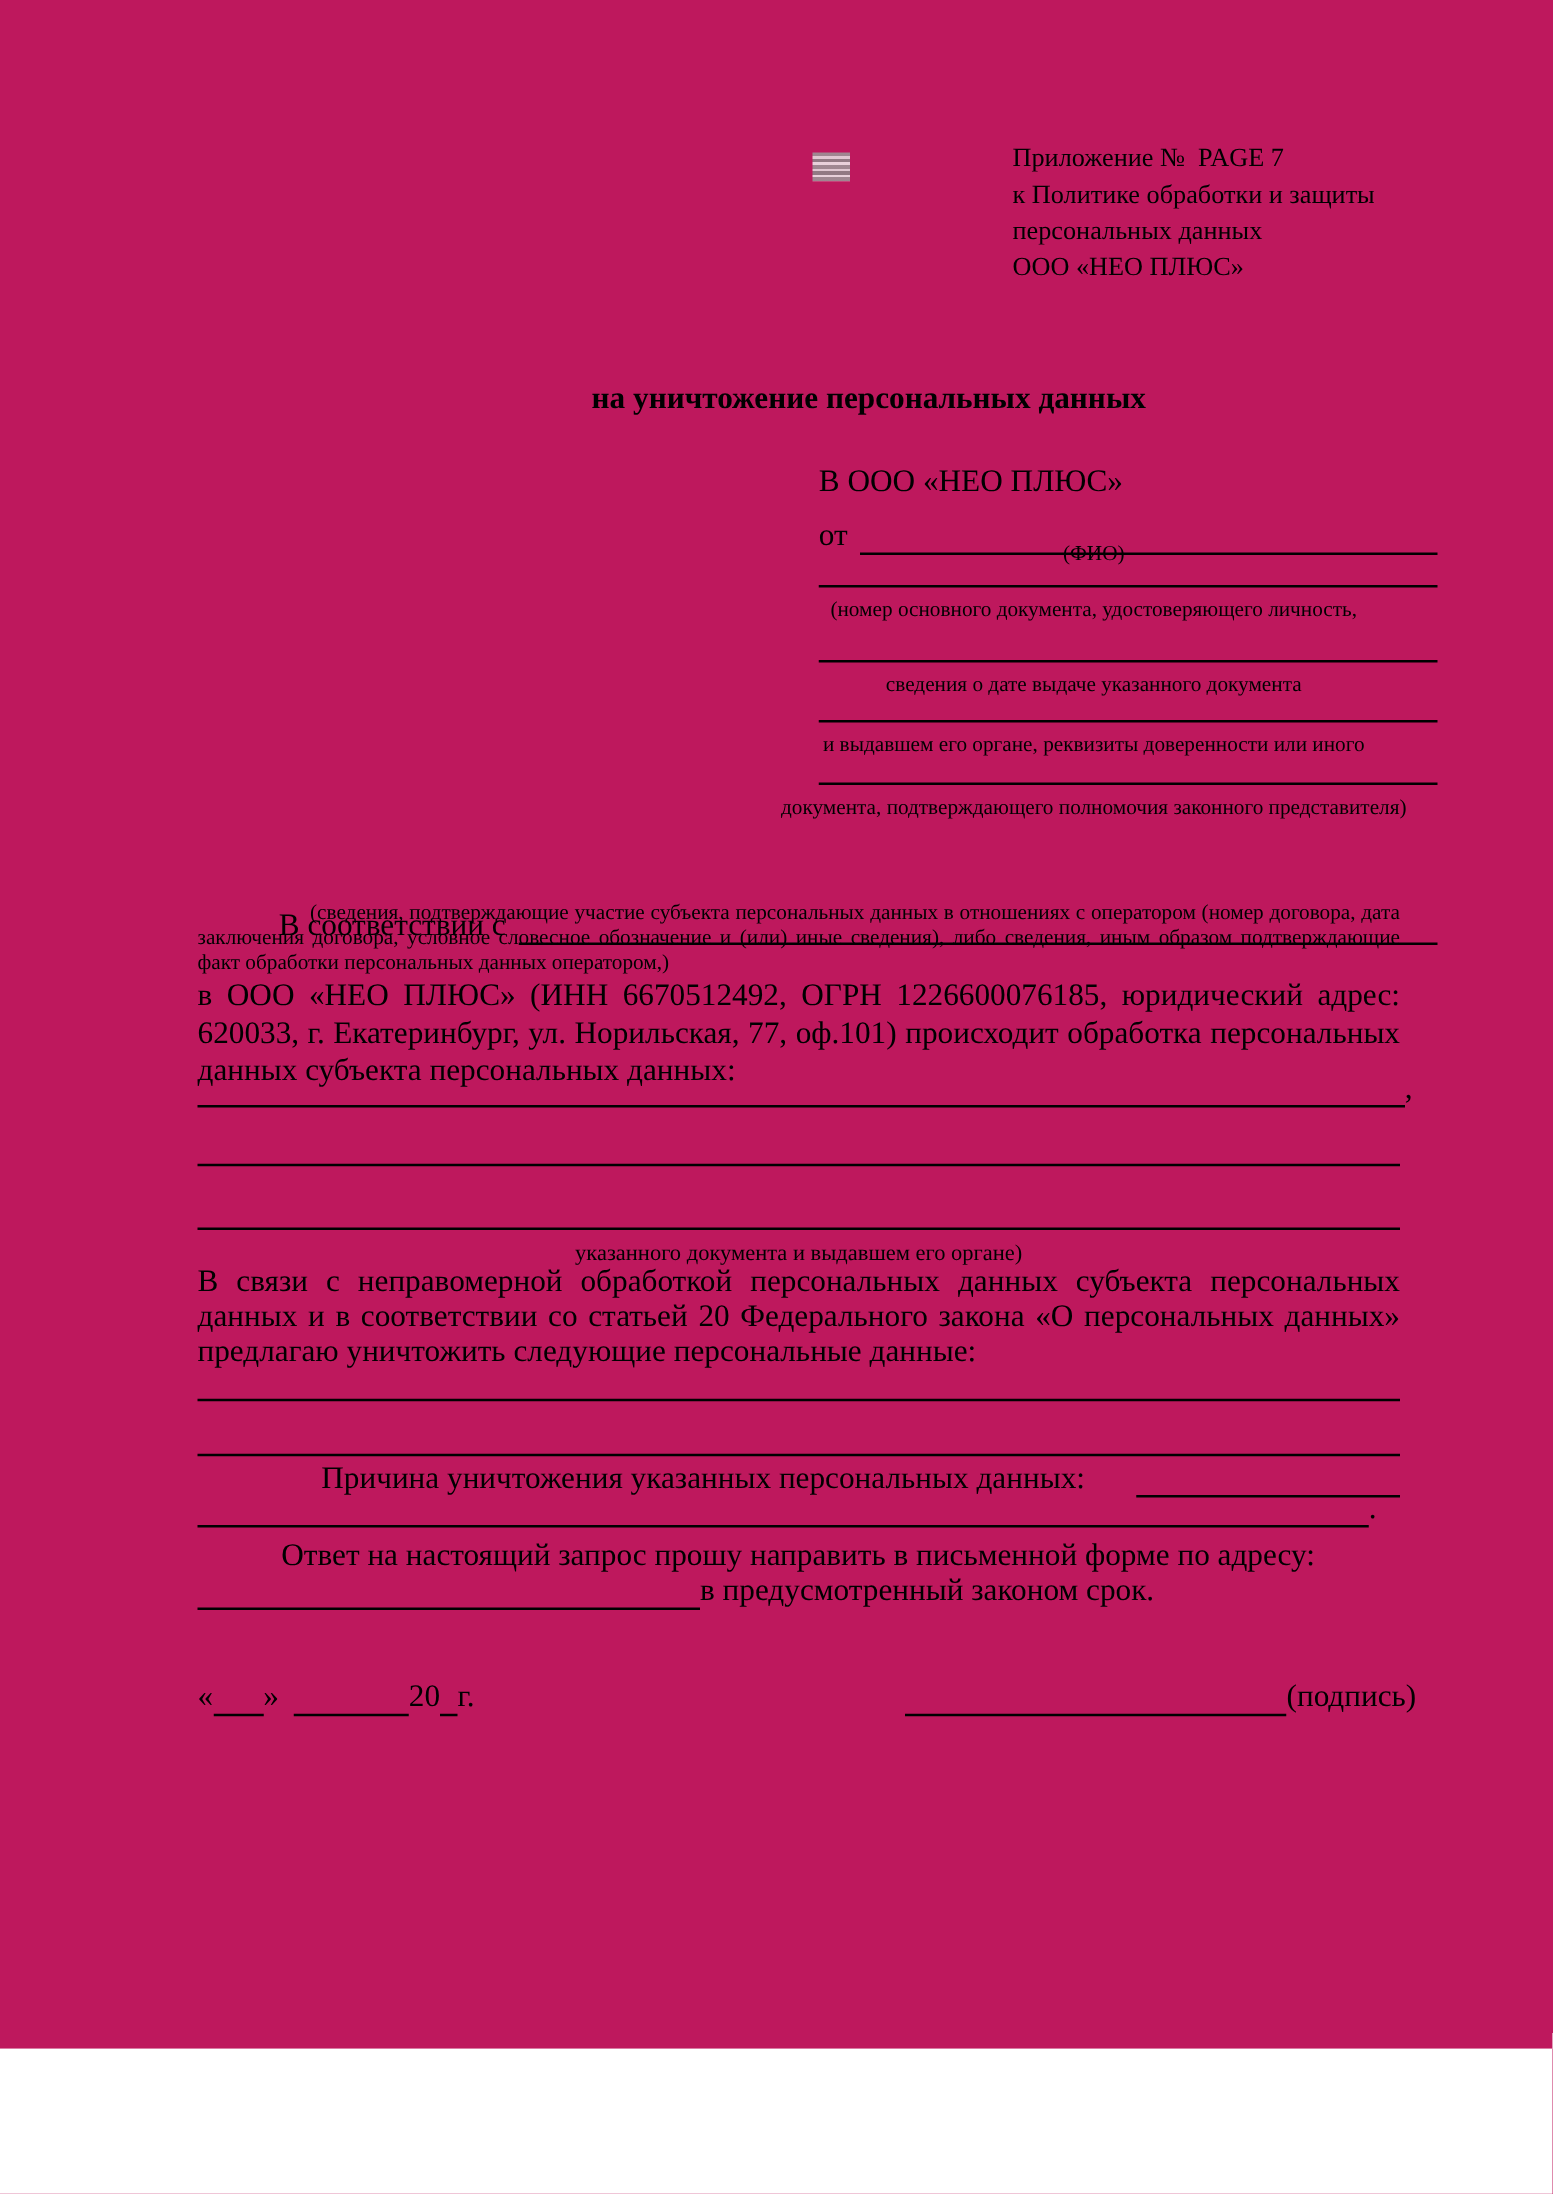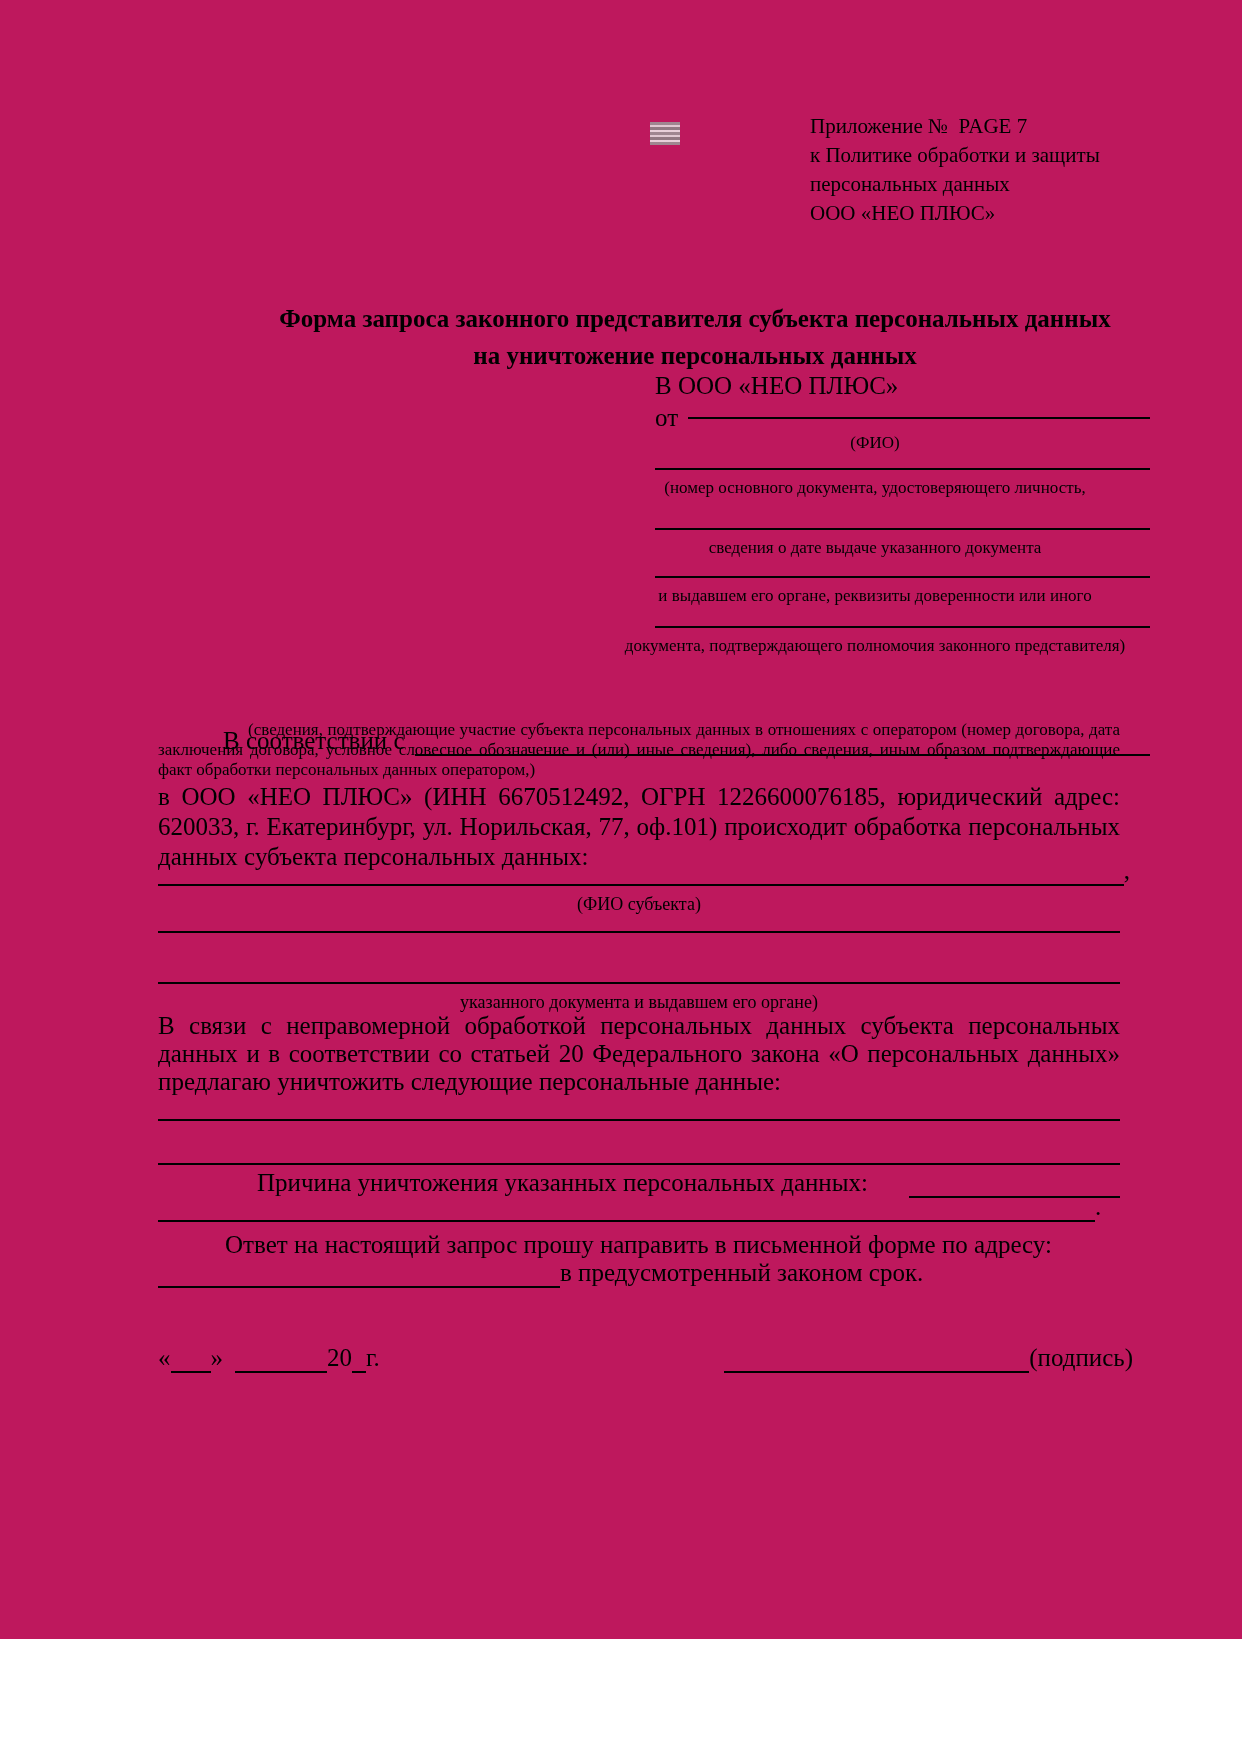--- a/index.html
+++ b/index.html
@@ -36,27 +36,26 @@
   <div class="abs stripe-icon" style="left:650px;top:122px;"></div>
 
   <div class="abs" style="left:810px;top:112px;">
     <div class="hdr">Приложение №&nbsp; PAGE 7</div>
     <div class="hdr">к Политике обработки и защиты</div>
     <div class="hdr">персональных данных</div>
     <div class="hdr">ООО «НЕО ПЛЮС»</div>
   </div>
 
   <div class="abs" style="left:155px;top:300px;width:1080px;">
-    <div class="title">Форма запроса законного представителя субъекта персональных данных</div>
     <div class="title">на уничтожение персональных данных</div>
   </div>
 
   <div class="abs body-text" style="left:655px;top:371px;white-space:nowrap;">В ООО «НЕО ПЛЮС»</div>
 
-  <div class="abs flexrow body-text" style="left:655px;top:403px;width:495px;align-items:center;">
+  <div class="abs flexrow body-text" style="left:655px;top:414px;width:495px;">
     <span>от</span>
     <span class="fill" style="margin-left:10px;"></span>
   </div>
   <div class="abs cap" style="left:360px;top:433px;width:1030px;">(ФИО)</div>
 
   <div class="abs uline" style="left:655px;top:468px;width:495px;"></div>
   <div class="abs cap" style="left:360px;top:478px;width:1030px;">(номер основного документа, удостоверяющего личность,</div>
 
   <div class="abs uline" style="left:655px;top:528px;width:495px;"></div>
   <div class="abs cap" style="left:360px;top:538px;width:1030px;">сведения о дате выдаче указанного документа</div>
@@ -73,21 +72,20 @@
     <span class="fill" style="margin-left:10px;"></span>
   </div>
   <div class="abs small" style="left:158px;top:720px;width:962px;text-align:justify;text-indent:90px;">(сведения, подтверждающие участие субъекта персональных данных в отношениях с оператором (номер договора, дата заключения договора, условное словесное обозначение и (или) иные сведения), либо сведения, иным образом подтверждающие факт обработки персональных данных оператором,)</div>
 
   <div class="abs par" style="left:158px;top:782px;width:962px;">в ООО «НЕО ПЛЮС» (ИНН 6670512492, ОГРН 1226600076185, юридический адрес: 620033, г. Екатеринбург, ул. Норильская, 77, оф.101) происходит обработка персональных данных субъекта персональных данных:</div>
 
   <div class="abs flexrow body-text" style="left:158px;top:856px;width:972px;">
     <span class="fill"></span>
     <span>,</span>
   </div>
-  <div class="abs capw" style="left:158px;top:894px;width:962px;">(ФИО субъекта)</div>
 
   <div class="abs uline" style="left:158px;top:931px;width:962px;"></div>
 
   <div class="abs uline" style="left:158px;top:982px;width:962px;"></div>
   <div class="abs capw" style="left:158px;top:992px;width:962px;">указанного документа и выдавшем его органе)</div>
 
   <div class="abs par" style="left:158px;top:1012px;width:962px;line-height:28px;">В связи с неправомерной обработкой персональных данных субъекта персональных данных и в соответствии со статьей 20 Федерального закона «О персональных данных» предлагаю уничтожить следующие персональные данные:</div>
 
   <div class="abs uline" style="left:158px;top:1119px;width:962px;"></div>
   <div class="abs uline" style="left:158px;top:1163px;width:962px;"></div>

